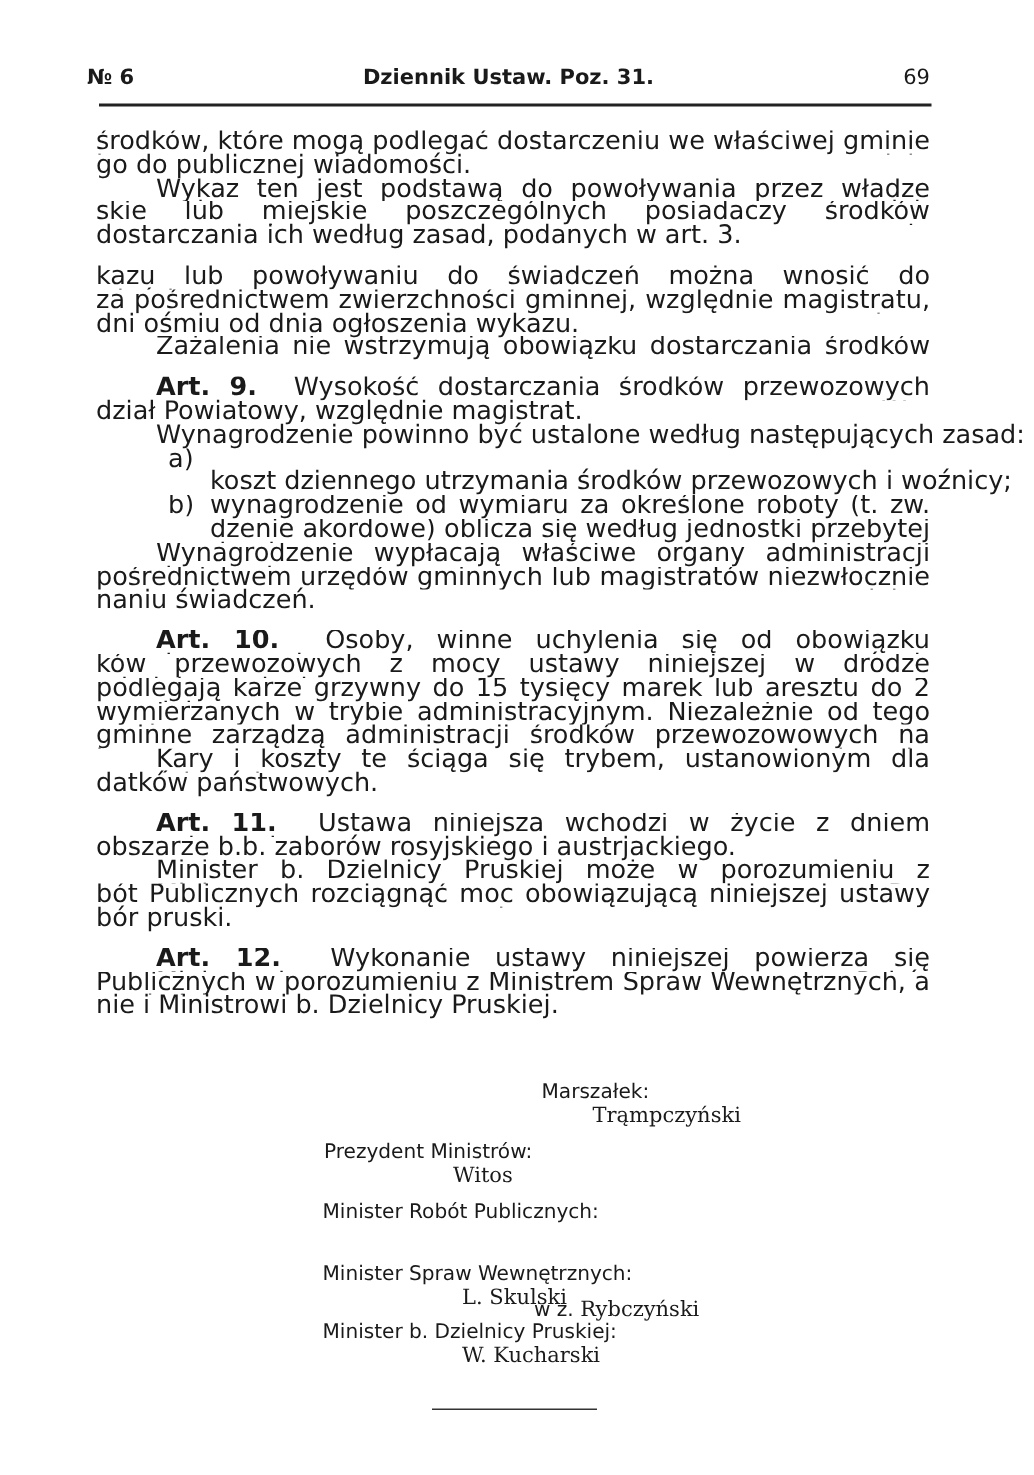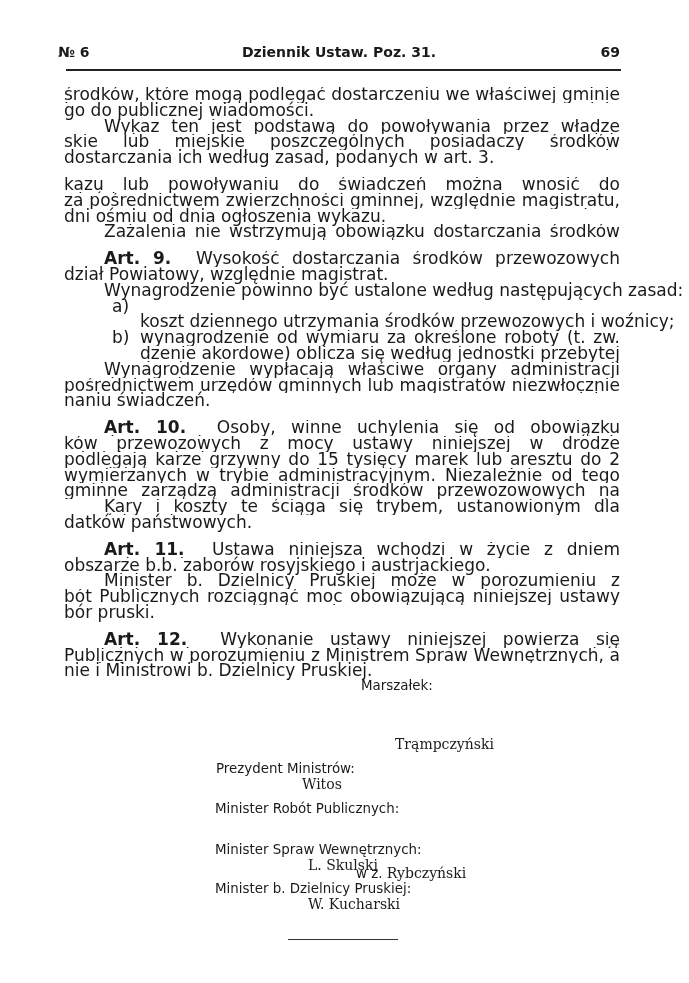--- a/index.html
+++ b/index.html
@@ -3,21 +3,21 @@
 <meta charset="utf-8">
 <style>
   html, body { margin: 0; padding: 0; background: #ffffff; }
   body { width: 689px; height: 983px; position: relative; overflow: hidden;
          font-family: "DejaVu Sans", "Liberation Sans", sans-serif; color: #1a1a1a; }
   .page { position: absolute; left: 0; top: 0; width: 689px; height: 983px; }
   .header { position: absolute; top: 40px; left: 56px; width: 566px; height: 24px;
             font-size: 14px; font-weight: bold; }
   .hdr-left { position: absolute; left: 2px; top: 4px; }
   .hdr-center { position: absolute; left: 0; right: 0; top: 4px; text-align: center; }
-  .hdr-right { position: absolute; right: 2px; top: 4px; font-weight: bold; }
+  .hdr-right { position: absolute; right: 2px; top: 4px; font-weight: normal; }
   .rule { position: absolute; top: 69px; left: 66px; width: 555px; height: 2px; background: #222; }
   .body { position: absolute; top: 87px; left: 64px; width: 556px; font-size: 17px; line-height: 15.8px; }
   .line { white-space: nowrap; display: block; height: 15.8px; }
   .just { text-align: justify; text-align-last: justify; white-space: normal; overflow: hidden; }
   .ind { padding-left: 40px; }
   .ind2 { padding-left: 76px; }
   .item { position: relative; padding-left: 76px; }
   .item .lbl { position: absolute; left: 48px; }
   .gap { height: 11px; }
   .art { font-weight: bold; }
@@ -78,21 +78,21 @@
     <span class="line just ind">Minister b. Dzielnicy Pruskiej może w porozumieniu z Ministrem Ro-</span>
     <span class="line just">bót Publicznych rozciągnąć moc obowiązującą niniejszej ustawy na b. za-</span>
     <span class="line">bór pruski.</span>
     <div class="gap"></div>
 
     <span class="line just ind"><b class="art">Art. 12.</b>&nbsp;&nbsp;<span>Wykonanie ustawy niniejszej powierza się Ministrowi Robót</span></span>
     <span class="line just">Publicznych w porozumieniu z Ministrem Spraw Wewnętrznych, a względ-</span>
     <span class="line">nie i Ministrowi b. Dzielnicy Pruskiej.</span>
   </div>
 
-  <div class="sig" style="left:361px; top:678px;text-align:right;">Marszałek:</div>
+  <div class="sig" style="left:361px; top:721px;text-align:right;">Marszałek:</div>
   <div class="sig name" style="left:395px; top:737px;">Trąmpczyński</div>
 
   <div class="sig" style="left:216px; top:761px;">Prezydent Ministrów:</div>
   <div class="sig name" style="left:302px; top:777px;">Witos</div>
 
   <div class="sig" style="left:215px; top:801px;">Minister Robót Publicznych:</div>
   <div class="sig" style="left:356px; top:866px;"><span>w z.</span> <span class="name">Rybczyński</span></div>
 
   <div class="sig" style="left:215px; top:842px;">Minister Spraw Wewnętrznych:</div>
   <div class="sig name" style="left:308px; top:858px;">L. Skulski</div>

